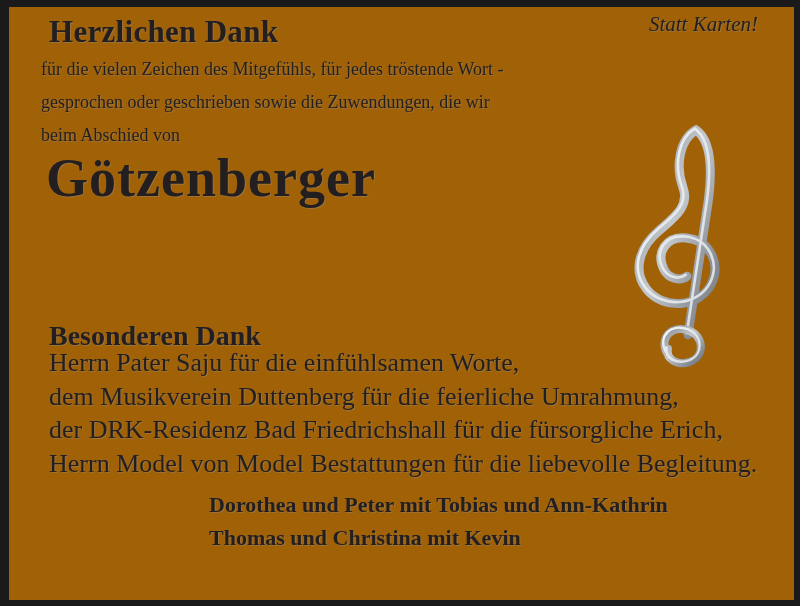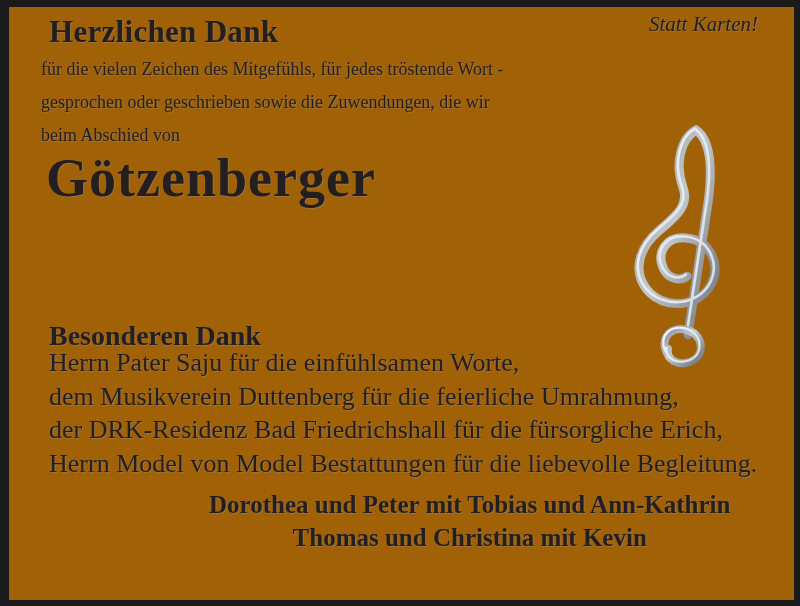--- a/index.html
+++ b/index.html
@@ -78,24 +78,23 @@
     position: absolute;
     left: 40px;
     top: 339px;
     font-size: 26px;
     line-height: 33.5px;
   }
   .family {
     position: absolute;
     left: 200px;
     top: 481px;
-    font-size: 25px;
+    font-size: 22px;
     font-weight: bold;
     line-height: 33px;
-    text-align: center;
   }
   .clef-wrap {
     position: absolute;
     left: 604px;
     top: 114px;
     width: 152px;
     height: 256px;
   }
 </style>
 </head>

